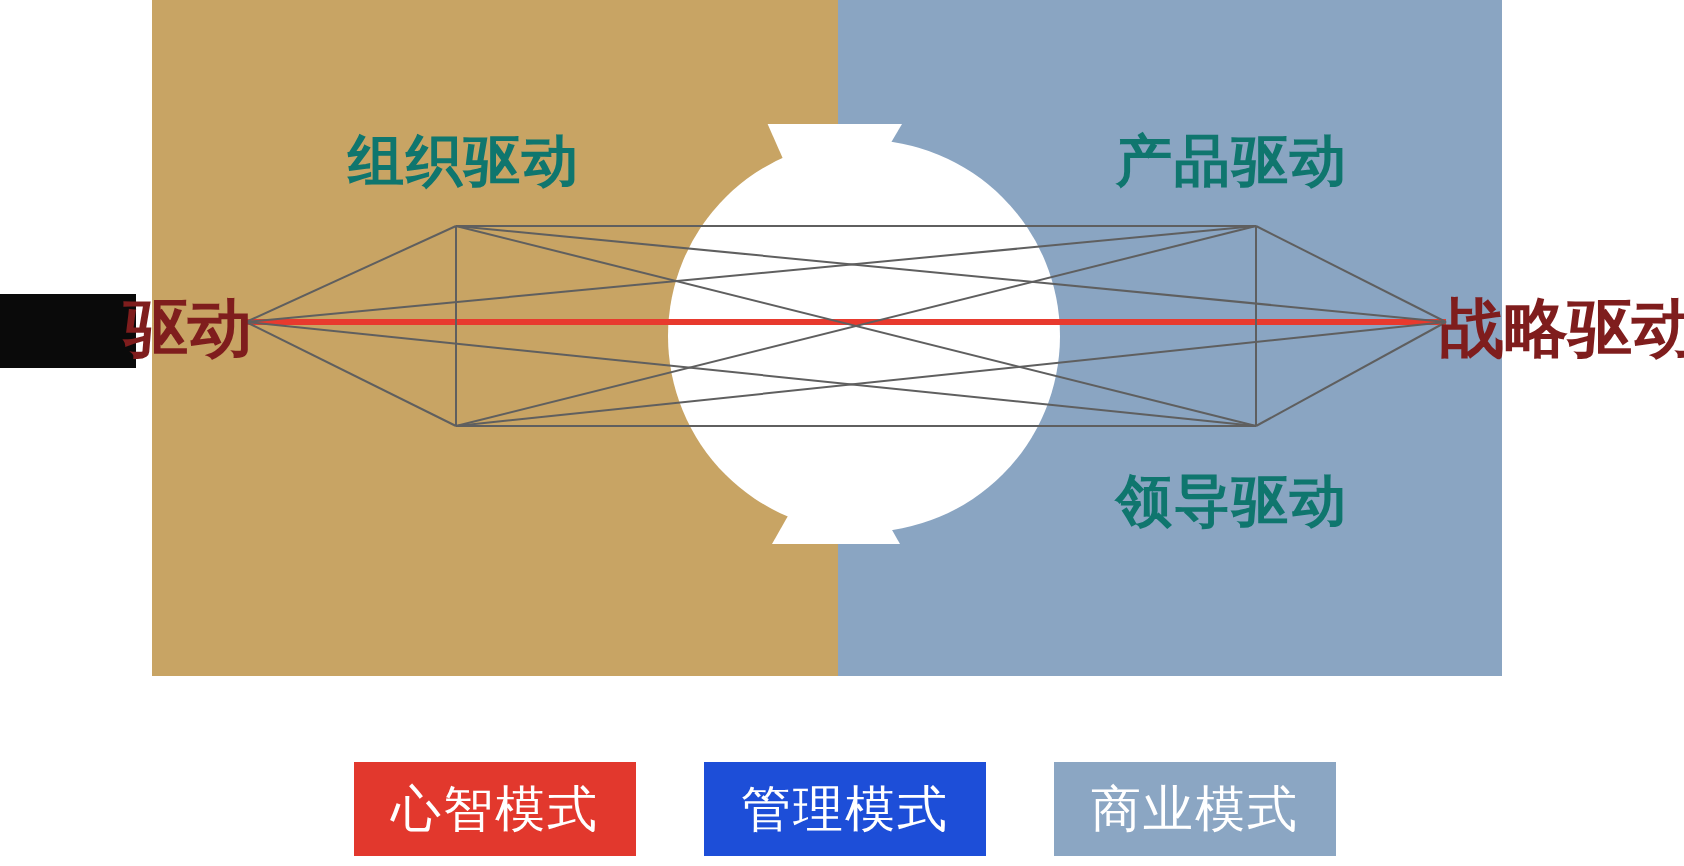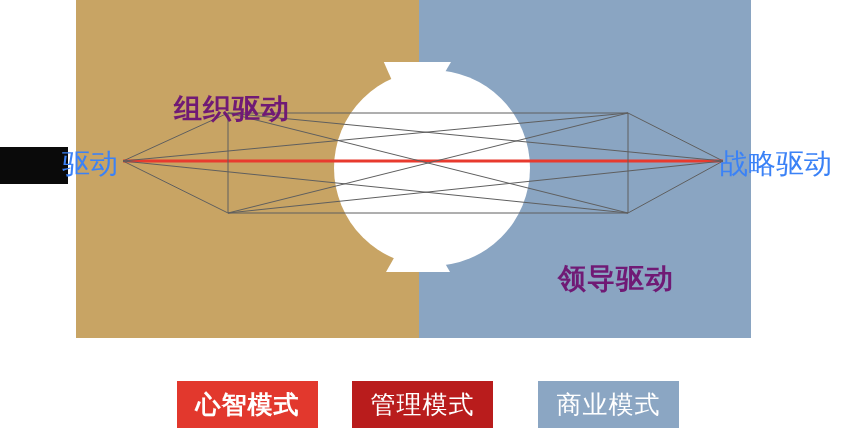--- a/index.html
+++ b/index.html
@@ -6,26 +6,26 @@
   body{font-family:"Liberation Sans","DejaVu Sans",sans-serif;}
   .stage{position:relative;width:842px;height:433px;overflow:hidden;background:#ffffff;}
   .panel{position:absolute;top:0;height:338px;}
   .panel-left{left:76px;width:343px;}
   .panel-right{left:419px;width:332px;}
   .center-circle{position:absolute;left:334px;top:70px;width:196px;height:196px;border-radius:50%;background:#ffffff;}
   .circle-tab{position:absolute;background:#ffffff;}
   .tab-top{left:381px;top:62px;width:70px;height:19px;clip-path:polygon(4% 0,100% 0,84% 100%,16% 100%);}
   .tab-bottom{left:386px;top:254px;width:64px;height:18px;clip-path:polygon(16% 0,84% 0,100% 100%,0% 100%);}
   svg.mesh{position:absolute;left:0;top:0;}
-  .quad-label{position:absolute;color:#701a75;font-weight:bold;font-size:28px;letter-spacing:1px;line-height:30px;white-space:nowrap;margin-top:28px;}
+  .quad-label{position:absolute;color:#0f766e;font-weight:bold;font-size:28px;letter-spacing:1px;line-height:30px;white-space:nowrap;}
   .lbl-tl{left:174px;top:66px;}
   .lbl-tr{left:558px;top:66px;}
   .lbl-bl{left:172px;top:238px;}
   .lbl-br{left:558px;top:236px;}
-  .axis-label{position:absolute;color:#3b82f6;font-weight:normal;font-size:28px;line-height:36px;white-space:nowrap;}
+  .axis-label{position:absolute;color:#7f1d1d;font-weight:bold;font-size:32px;line-height:36px;white-space:nowrap;}
   .axis-left{left:62px;top:146px;}
   .axis-right{left:720px;top:146px;}
   .axis-left-blob{position:absolute;left:-10px;top:147px;width:78px;height:37px;background:#0a0a0a;}
   .legend{position:absolute;left:0;top:381px;width:842px;height:47px;}
   .legend-item{position:absolute;top:0;width:141px;height:47px;display:flex;align-items:center;justify-content:center;color:#ffffff;font-size:25px;font-weight:500;letter-spacing:1px;}
   .legend-1{left:177px;}
   .legend-2{left:352px;}
   .legend-3{left:527px;}
 </style>
 </head>
@@ -52,31 +52,32 @@
       <line x1="723" y1="161" x2="628" y2="213" stroke="#5f5f5f" stroke-width="1"></line>
       <line x1="228" y1="113" x2="628" y2="113" stroke="#5f5f5f" stroke-width="1"></line>
       <line x1="228" y1="213" x2="628" y2="213" stroke="#5f5f5f" stroke-width="1"></line>
       <line x1="228" y1="113" x2="228" y2="213" stroke="#5f5f5f" stroke-width="1"></line>
       <line x1="628" y1="113" x2="628" y2="213" stroke="#5f5f5f" stroke-width="1"></line>
       <line x1="228" y1="113" x2="628" y2="213" stroke="#5f5f5f" stroke-width="1"></line>
       <line x1="228" y1="213" x2="628" y2="113" stroke="#5f5f5f" stroke-width="1"></line>
     </svg>
 
   <div class="quad-label lbl-tl">组织驱动</div>
+  <div class="quad-label lbl-tr">产品驱动</div>
   <div class="quad-label lbl-br">领导驱动</div>
 
   <div class="axis-left-blob"></div>
   <div class="axis-label axis-left">驱动</div>
   <div class="axis-label axis-right">战略驱动</div>
 
   <div class="legend">
-    <div class="legend-item legend-1" style="background-color: rgb(226, 56, 45); font-weight: bold;">
+    <div class="legend-item legend-1" style="background-color: rgb(226, 56, 45);">
       <span>心智模式</span>
     </div>
-    <div class="legend-item legend-2" style="background-color: #b91c1c;">
+    <div class="legend-item legend-2" style="background-color: #1d4ed8;">
       <span>管理模式</span>
     </div>
-    <div class="legend-item legend-3" style="background-color: rgb(139, 166, 195); margin-left: 11px;">
+    <div class="legend-item legend-3" style="background-color: rgb(139, 166, 195);">
       <span>商业模式</span>
     </div>
   </div>
 
 </div>
 
 </body></html>

